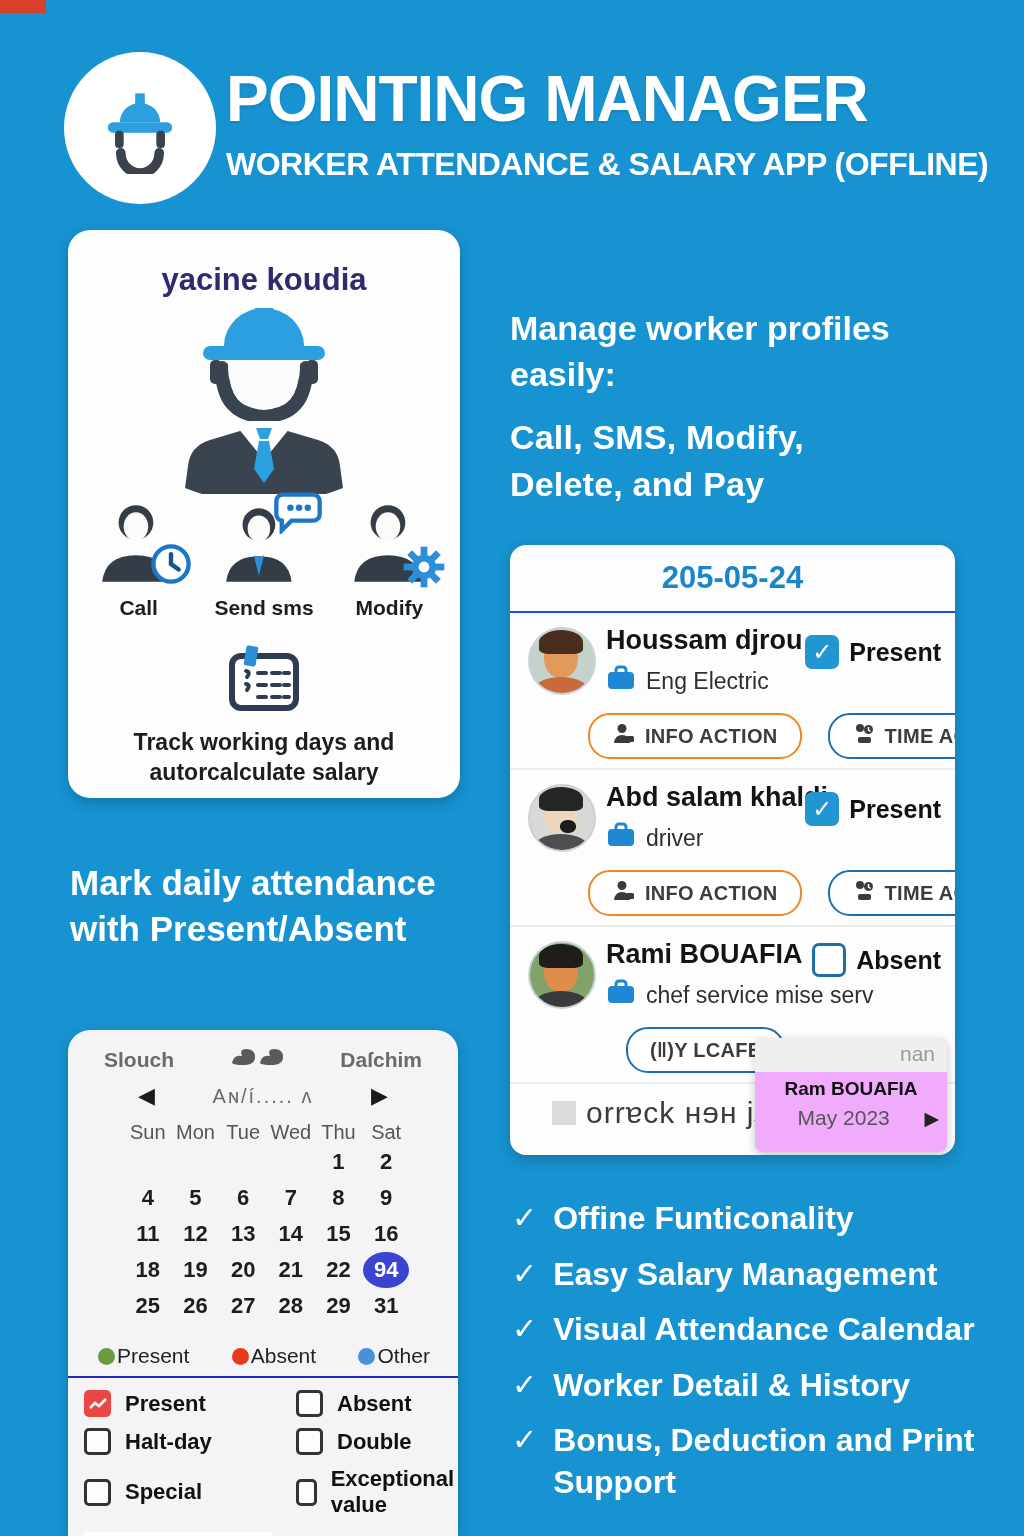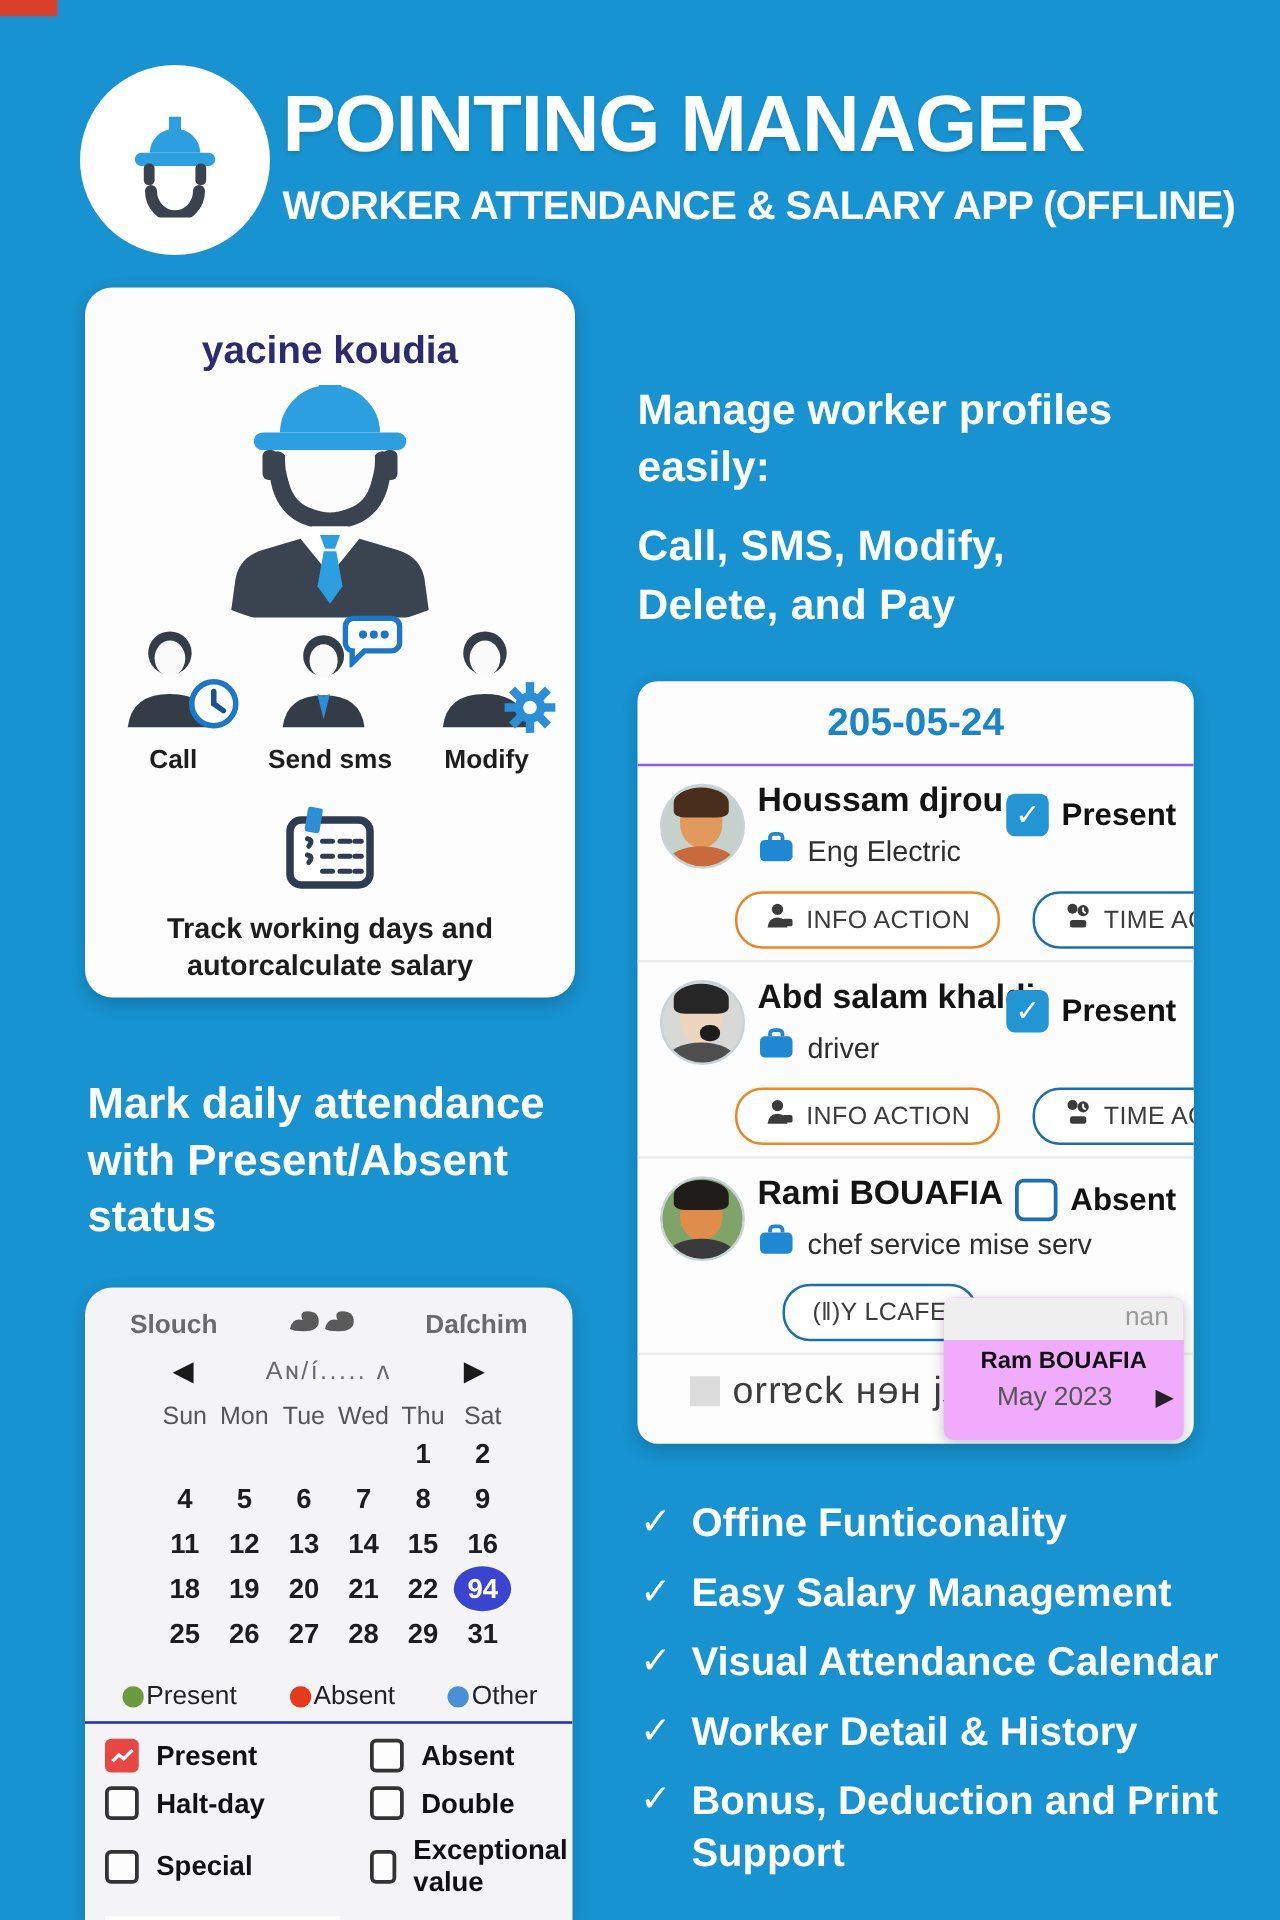--- a/index.html
+++ b/index.html
@@ -32,21 +32,21 @@
   .notepad{position:absolute;left:156px;top:414px;}
   .track-caption{position:absolute;left:0;top:498px;width:100%;text-align:center;
                  font-weight:bold;font-size:23px;color:#1d1d1d;line-height:1.3;}
   
   .manage{left:510px;top:306px;color:#fff;font-weight:bold;}
   .manage .h{font-size:34px;line-height:1.35;}
   .manage .s{font-size:34px;line-height:1.4;margin-top:16px;letter-spacing:.2px;}
   
   .att-card{left:510px;top:545px;width:445px;height:610px;border-radius:16px;overflow:hidden;}
   .att-date{height:66px;display:flex;align-items:center;justify-content:center;
-            color:#1886c9;font-weight:bold;font-size:31px;border-bottom:2px solid #8b5cf6;}
+            color:#1886c9;font-weight:bold;font-size:31px;border-bottom:2px solid #1d4ed8;}
   .worker-row{position:relative;height:155px;border-bottom:2px solid #ececec;}
   .avatar{position:absolute;left:18px;top:14px;width:64px;height:64px;border-radius:50%;
           overflow:hidden;border:2px solid #c9d2d8;}
   .avatar .hair{position:absolute;left:9px;top:1px;width:44px;height:24px;border-radius:50% 50% 20% 20%;}
   .avatar .skin{position:absolute;left:14px;top:9px;width:34px;height:40px;border-radius:48%;}
   .avatar .body{position:absolute;left:4px;bottom:-10px;width:54px;height:26px;border-radius:50% 50% 0 0;}
   .av1{background:#c5d2cc;} .av1 .hair{background:#4a2e1d;} .av1 .skin{background:#e2995c;} .av1 .body{background:#c96a3a;}
   .av2{background:#d8d8d6;} .av2 .hair{background:#262626;} .av2 .skin{background:#ecd6bd;} .av2 .body{background:#4e4e4e;}
   .av3{background:#7fa368;} .av3 .hair{background:#1f1c1a;} .av3 .skin{background:#e08c4a;} .av3 .body{background:#3a3a3a;}
   .beard{position:absolute;left:30px;top:34px;width:16px;height:13px;border-radius:45%;background:#1c1c1c;}
@@ -54,21 +54,21 @@
   .w-role{position:absolute;left:96px;top:52px;display:flex;align-items:center;gap:10px;
           font-size:23px;color:#2e2e2e;}
   .w-status{position:absolute;right:14px;top:22px;display:flex;align-items:center;gap:10px;}
   .att-check{width:34px;height:34px;border-radius:7px;display:flex;align-items:center;justify-content:center;}
   .att-check.on{background:#2196d3;color:#fff;font-weight:bold;font-size:24px;}
   .att-check.off{background:#fff;border:3px solid #1c6fae;box-sizing:border-box;}
   .w-status .lbl{font-weight:bold;font-size:25px;color:#111;}
   .btn-row{position:absolute;left:78px;top:100px;display:flex;gap:26px;}
   .btn-row.shift{left:116px;}
   .pill{height:42px;border-radius:22px;background:#fff;display:flex;align-items:center;gap:9px;
-        padding:0 22px;font-weight:normal;font-size:20px;color:#3c3c3c;letter-spacing:.3px;white-space:nowrap;}
+        padding:0 22px;font-weight:bold;font-size:20px;color:#3c3c3c;letter-spacing:.3px;white-space:nowrap;}
   .pill.orange{border:2.5px solid #ee8722;}
   .pill.blue{border:2.5px solid #1c6fae;}
   .att-footer{position:relative;height:68px;}
   .garbled{position:absolute;left:42px;top:12px;display:flex;align-items:center;gap:10px;
            font-size:30px;color:#3c3c3c;letter-spacing:1px;}
   .grey-sq{width:24px;height:24px;background:#dcdcdc;display:inline-block;}
   .foot-arrow{position:absolute;left:244px;top:22px;font-size:22px;color:#222;}
   .overlay{position:absolute;right:8px;bottom:3px;width:192px;height:114px;background:#f0abfc;
            border-radius:8px;box-shadow:0 3px 10px rgba(0,0,0,.22);z-index:5;overflow:hidden;}
   .ov-nan{background:#efefef;height:34px;text-align:right;padding:4px 12px 0 0;box-sizing:border-box;
@@ -393,21 +393,20 @@
     <div class="ov-month">
       <span class="m">May 2023</span>
       <span class="ar">▶</span>
     </div>
   </div>
 </div>
 
 <div class="abs mark">
   <div>Mark daily attendance</div>
   <div>with Present/Absent</div>
-  <div>status</div>
 </div>
 
 <div class="abs cal-card">
   <div class="cal-toolbar">
     <span>Slouch</span>
     <span>
       <svg width="56" height="22" viewBox="0 0 56 22">
         <path d="M3 17 q2 -9 10 -7 q-3 -7 4 -7 q9 0 9 8 q0 8 -12 8 q-9 0 -11 -2z" fill="#5a5a5a"></path>
         <path d="M31 17 q2 -9 10 -7 q-3 -7 4 -7 q9 0 9 8 q0 8 -12 8 q-9 0 -11 -2z" fill="#5a5a5a"></path>
       </svg>

